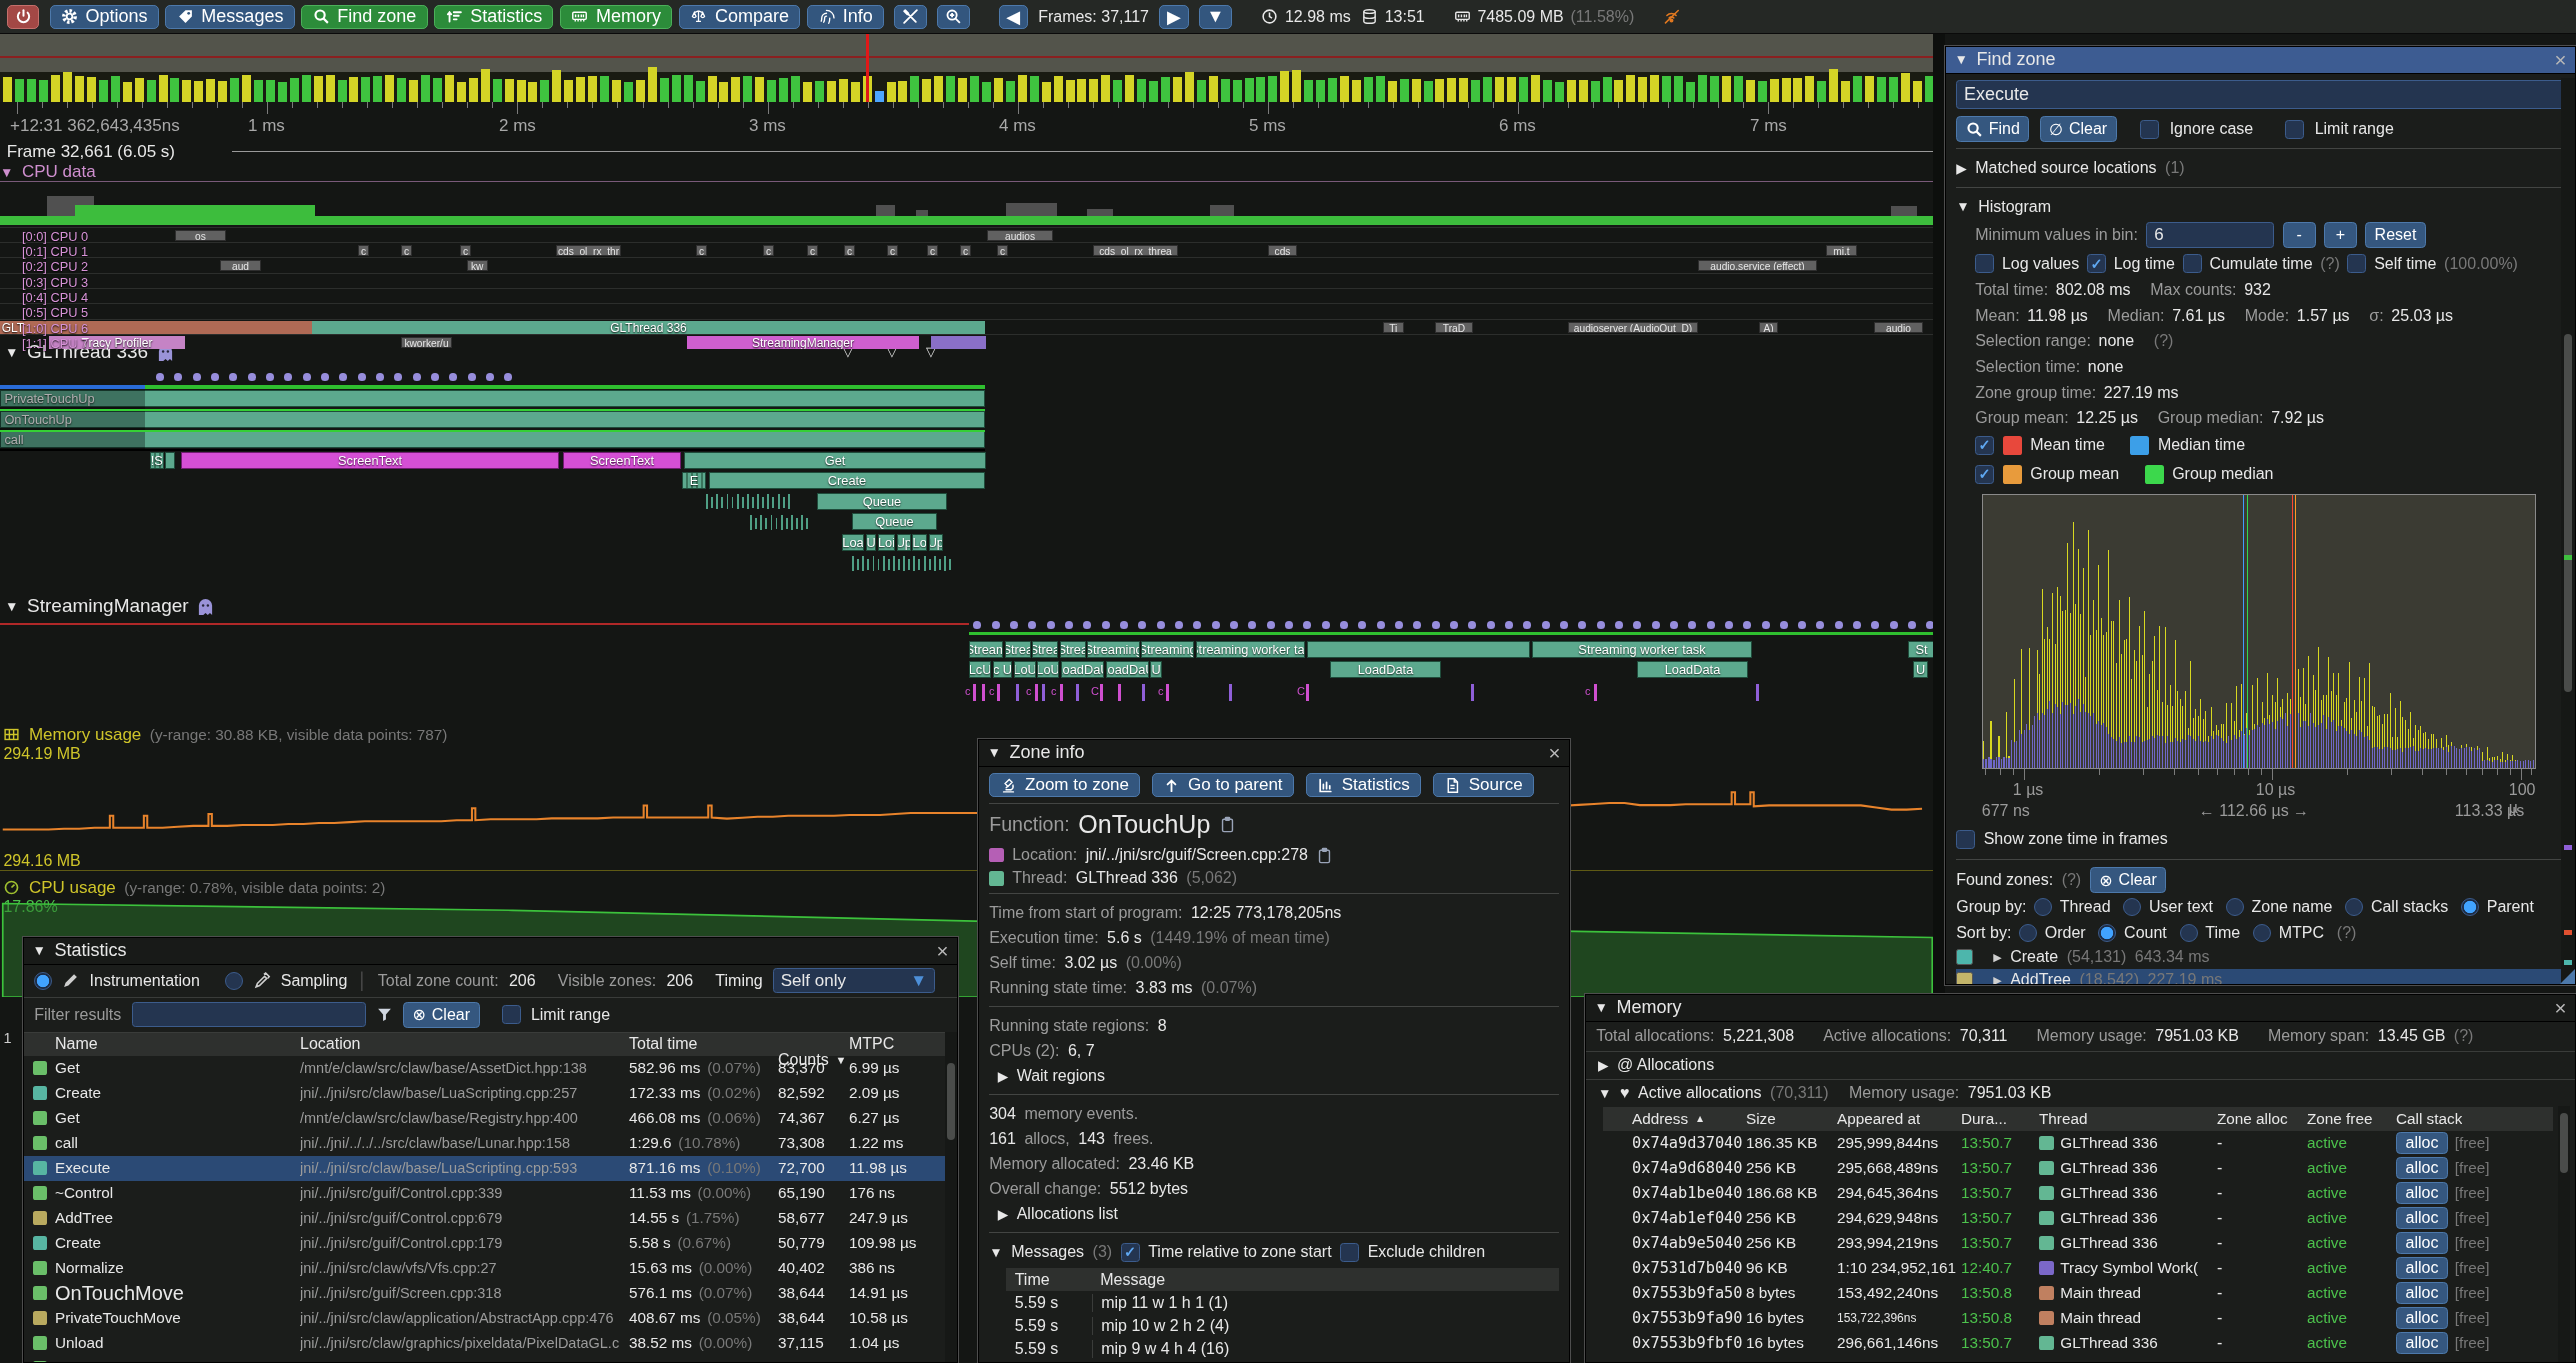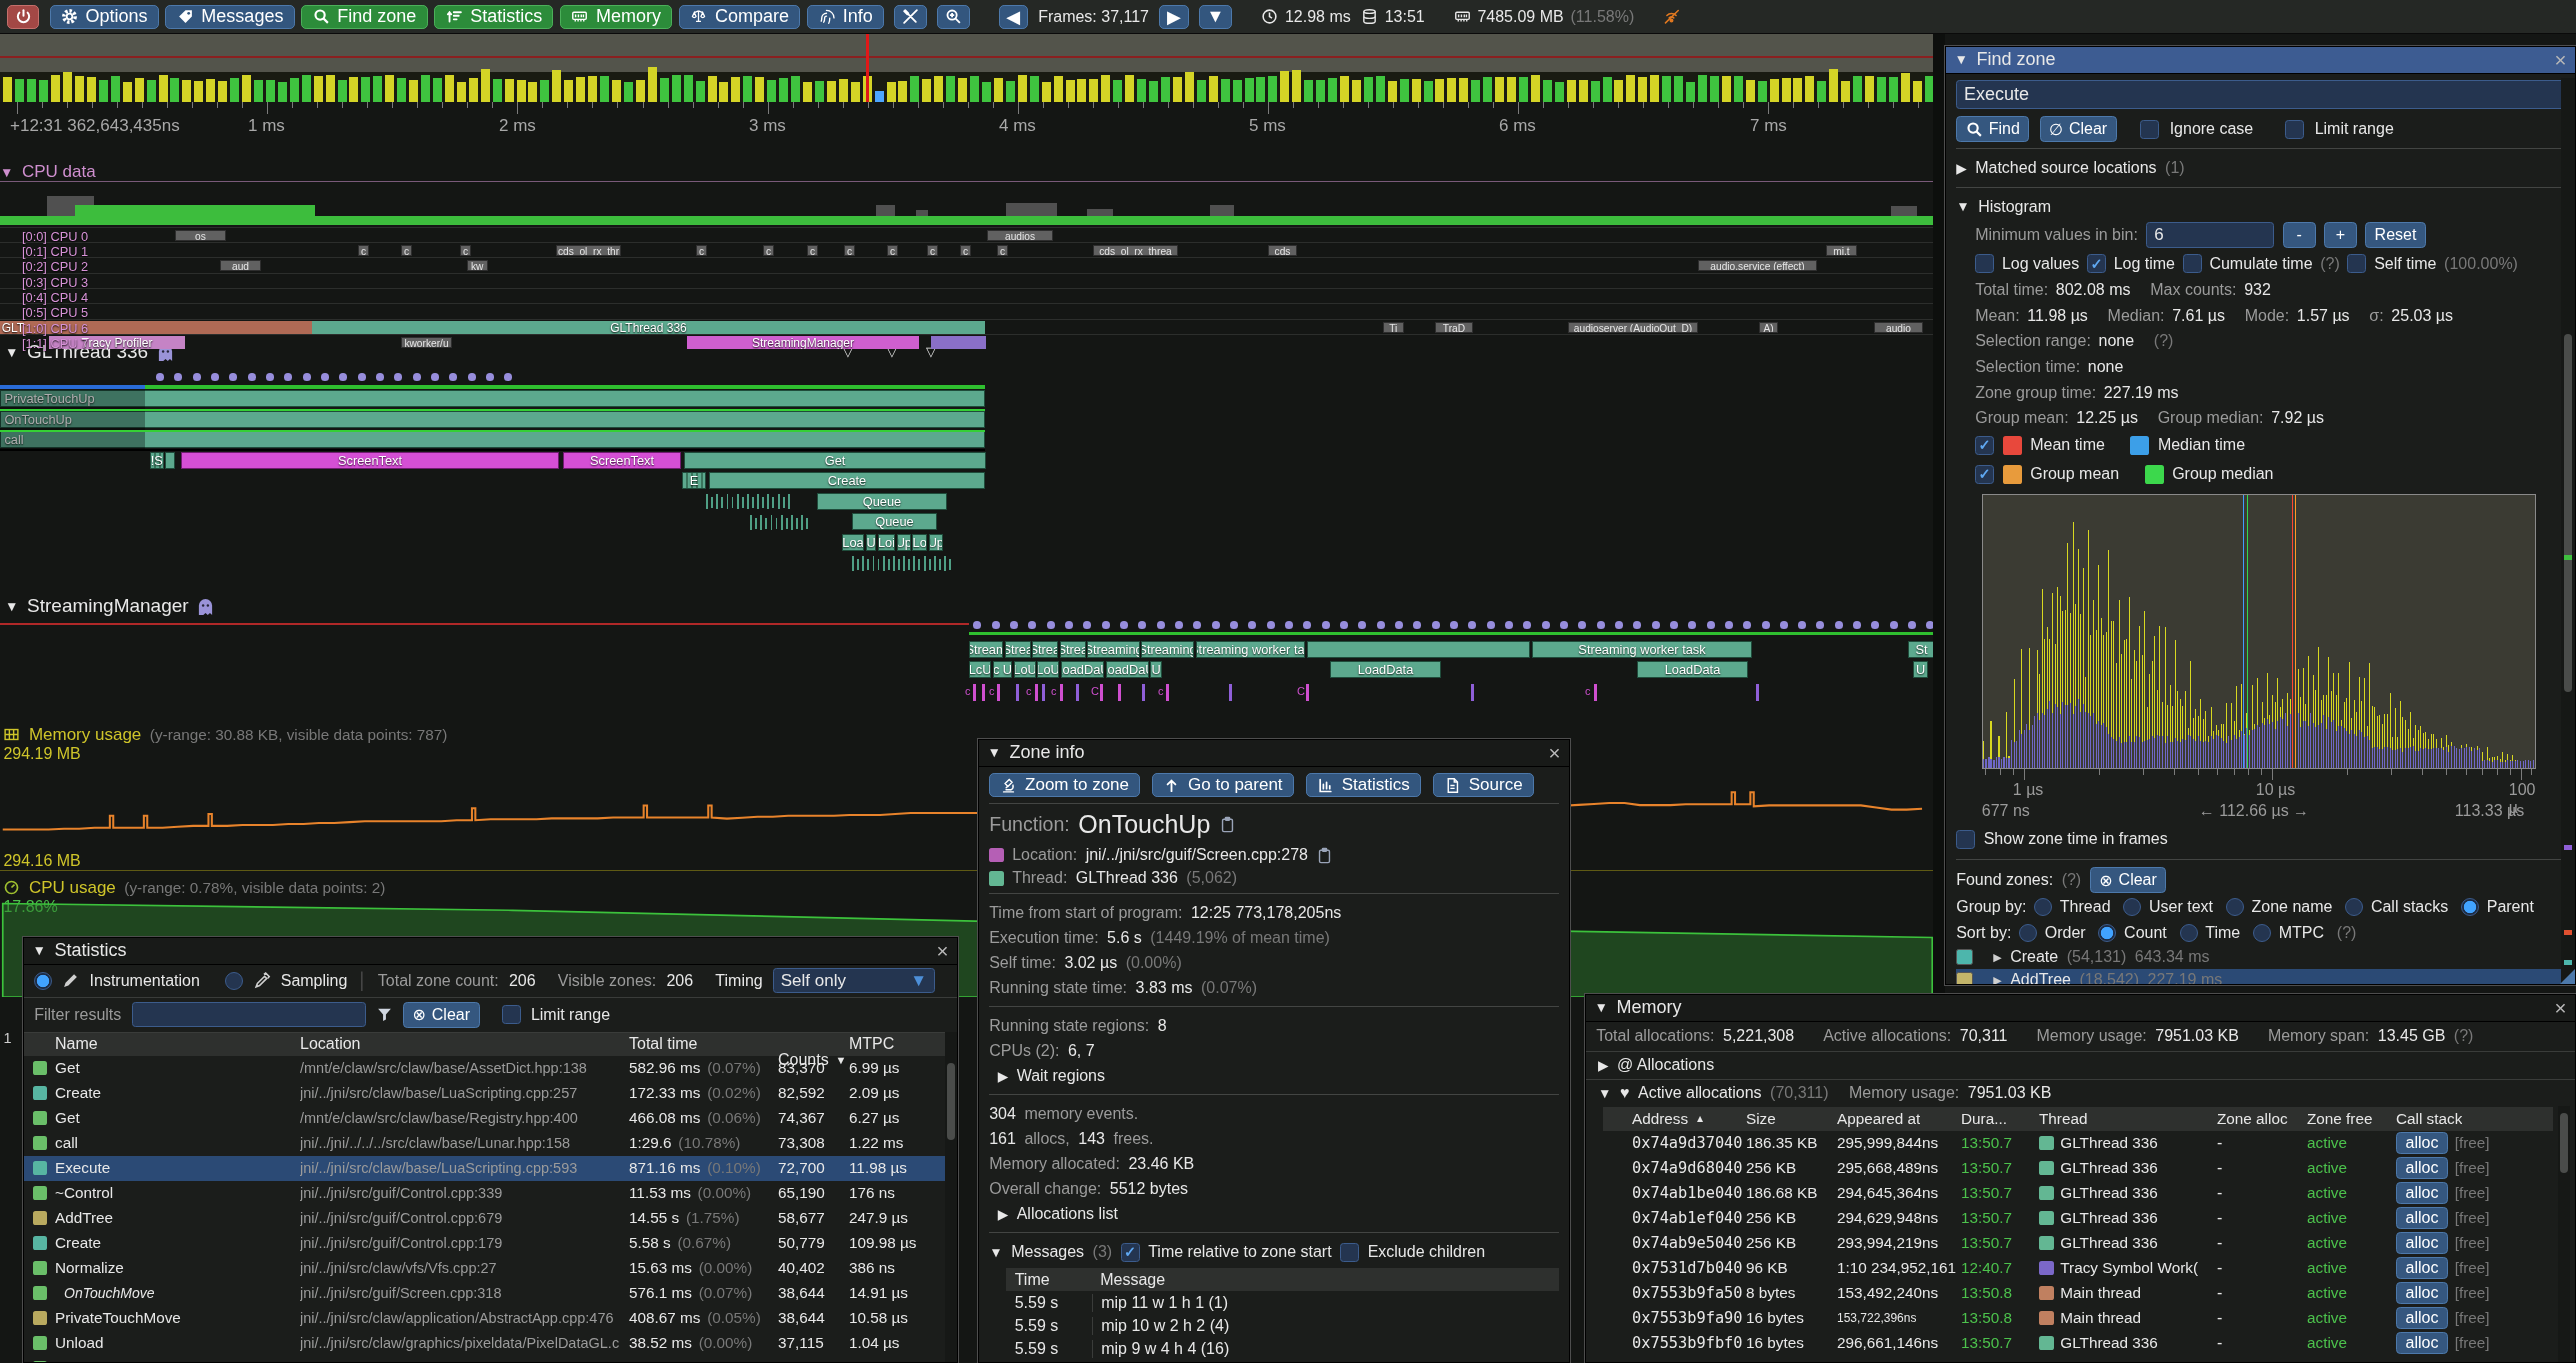--- a/index.html
+++ b/index.html
@@ -480,20 +480,24 @@
       <span class="rlabel" style="left: 10px;">+12:31 362,643,435ns</span>
       <span class="rlabel" style="left: 248px;">1 ms</span>
       <span class="rlabel" style="left: 499px;">2 ms</span>
       <span class="rlabel" style="left: 749px;">3 ms</span>
       <span class="rlabel" style="left: 999px;">4 ms</span>
       <span class="rlabel" style="left: 1249px;">5 ms</span>
       <span class="rlabel" style="left: 1499px;">6 ms</span>
       <span class="rlabel" style="left: 1750px;">7 ms</span>
     </div>
 
+  <div id="framerow">
+    <span class="wval" style="position:absolute;left:6.8px;top:1.7px;font-size:17px">Frame 32,661 (6.05 s)</span>
+    <div class="fline" style="left:232px"></div>
+  </div>
 
   <div class="secheader" id="cpuheader">
     <span class="tri">▼</span>
     <span>CPU data</span>
   </div>
   <div id="cpuheaderline"></div>
 
   <div id="cpu-mini" style="position: absolute; left: 0px; top: 184px; width: 1935px; height: 41px;">
       <div style="position: absolute; left: 47px; top: 12px; width: 47px; height: 28px; background: rgba(130, 130, 130, 0.55);"></div>
       <div style="position: absolute; left: 136px; top: 25px; width: 77px; height: 15.3px; background: rgba(130, 130, 130, 0.55);"></div>
@@ -1003,21 +1007,21 @@
           <span class="wval">15.63 ms</span>
           <span class="dimtx">(0.00%)</span>
         </span>
         <span class="cell" style="left: 754px; font-size: 15.3px;">40,402</span>
         <span class="cell" style="left: 825px; font-size: 15.3px;">386 ns</span>
       </div>
       <div class="trow" style="height: 25px;">
         <span class="cell" style="left: 8.5px;">
           <span class="sw" style="background: rgb(106, 191, 105);"></span>
         </span>
-        <span class="cell" style="left: 40px; font-size: 14px; font-style: italic;">OnTouchMove</span>
+        <span class="cell" style="left: 31px; font-size: 20px;">OnTouchMove</span>
         <span class="cell" style="left: 276px; width: 322px; color: rgb(155, 155, 155); font-size: 14.5px;">jni/../jni/src/guif/Screen.cpp:318</span>
         <span class="cell" style="left: 605px; font-size: 15.3px;">
           <span class="wval">576.1 ms</span>
           <span class="dimtx">(0.07%)</span>
         </span>
         <span class="cell" style="left: 754px; font-size: 15.3px;">38,644</span>
         <span class="cell" style="left: 825px; font-size: 15.3px;">14.91 µs</span>
       </div>
       <div class="trow" style="height: 25px;">
         <span class="cell" style="left: 8.5px;">

